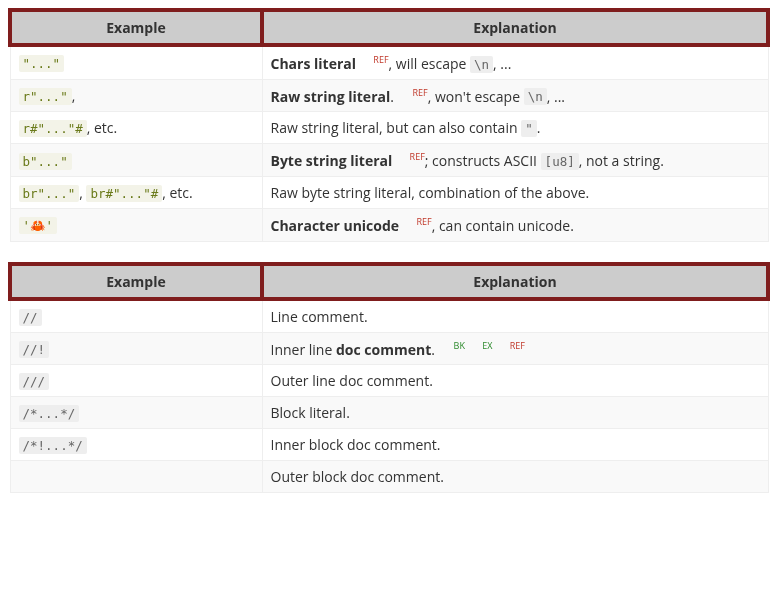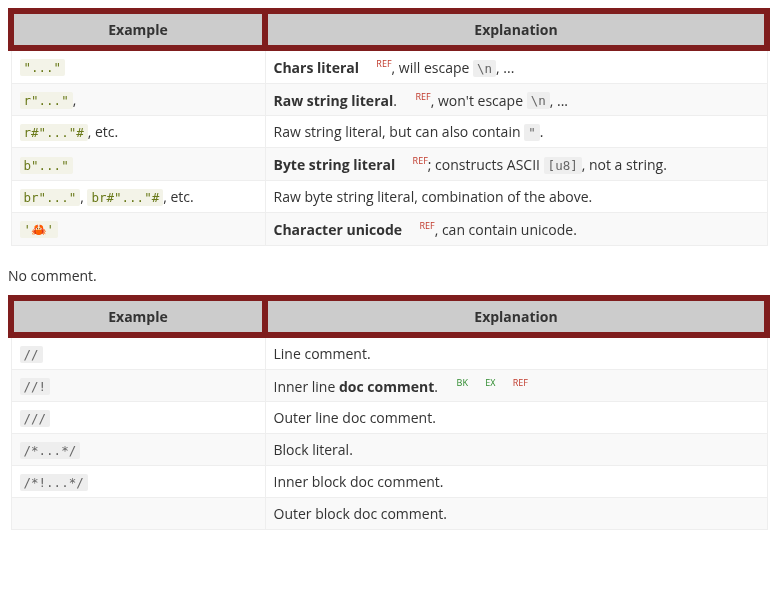--- a/index.html
+++ b/index.html
@@ -28,21 +28,21 @@
     border-collapse: collapse;
     margin-bottom: 20px;
     font-size: 14px;
   }
   thead th {
     background: #ccc;
     font-weight: 700;
     text-align: center;
     padding: 6px 8px;
     color: #333;
-    border: 6px solid #7f1d1d;
+    border: 4px solid #7f1d1d;
   }
   tbody td {
     padding: 6px 8px;
     border: 1px solid #eee;
     vertical-align: middle;
     color: #333;
   }
   tbody tr:nth-child(even) td {
     background: #f9f9f9;
   }
@@ -104,21 +104,20 @@
         <tr>
           <td><code>br"..."</code>, <code>br#"..."#</code>, etc.</td>
           <td>Raw byte string literal, combination of the above.</td>
         </tr>
         <tr>
           <td><code>'<span class="emoji">🦀</span>'</code></td>
           <td><b>Character unicode</b><span class="sup ref"> REF</span>, can contain unicode.</td>
         </tr>
       </tbody>
     </table>
-    <p class="lead">No comment.</p>
     <table>
       <thead>
         <tr>
           <th class="col-example">Example</th>
           <th>Explanation</th>
         </tr>
       </thead>
       <tbody>
         <tr>
           <td><code class="plain">//</code></td>

